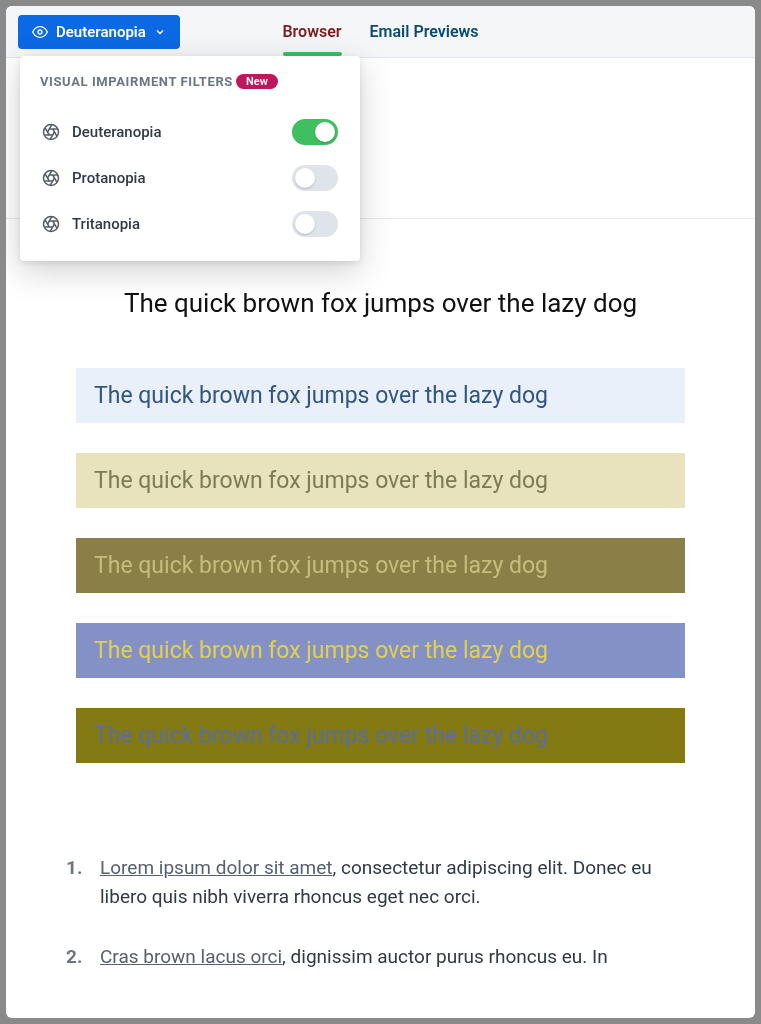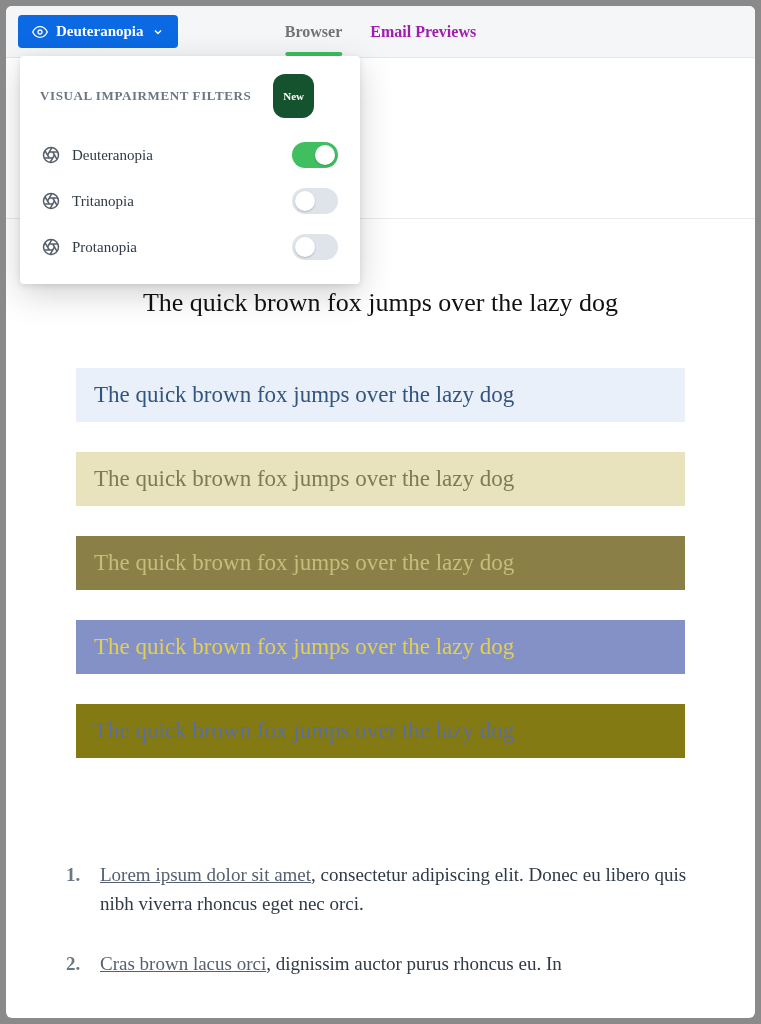--- a/index.html
+++ b/index.html
@@ -13,21 +13,20 @@
   }
   .window {
     background: #ffffff;
     width: 100%;
     height: 100%;
     border-radius: 6px;
     overflow: hidden;
     position: relative;
     display: flex;
     flex-direction: column;
-    font-family: Liberation Serif, serif;
   }
   .toolbar {
     background: #f4f6f8;
     border-bottom: 1px solid #e3e6ea;
     height: 52px;
     display: flex;
     align-items: center;
     padding: 0 12px;
     position: relative;
   }
@@ -49,27 +48,27 @@
     left: 50%;
     transform: translateX(-50%);
     display: flex;
     gap: 28px;
     height: 100%;
     align-items: center;
   }
   .tab {
     font-size: 16px;
     font-weight: 600;
-    color: #a21caf;
+    color: #0c4a6e;
     cursor: pointer;
     position: relative;
     padding: 14px 0;
   }
   .tab.active {
-    color: #737373;
+    color: #7f1d1d;
     text-align: center;
   }
   .tab.active::after {
     content: "";
     position: absolute;
     left: 0; right: 0;
     bottom: -1px;
     height: 4px;
     background: #3fbf60;
     border-radius: 2px;
@@ -81,36 +80,36 @@
     width: 340px;
     background: #ffffff;
     border-radius: 4px;
     box-shadow: 0 10px 34px rgba(0,0,0,0.18), 0 2px 6px rgba(0,0,0,0.10);
     padding: 18px 20px 14px 20px;
     z-index: 50;
   }
   .dropdown-header {
     display: flex;
     align-items: center;
-    gap: 22px;
-    margin-bottom: 14px;
+    gap: 3px;
+    margin-bottom: 20px;
   }
   .dropdown-title {
     font-size: 13px;
     font-weight: 700;
     letter-spacing: 0.6px;
     color: #6b7683;
   }
   .new-badge {
-    background: #14532d;
+    background: #be185d;
     color: #ffffff;
     font-size: 11px;
     font-weight: 600;
     border-radius: 12px;
-    padding: 16px 10px;
+    padding: 1px 10px;
   }
   .filter-row {
     display: flex;
     align-items: center;
     justify-content: space-between;
     padding: 10px 2px;
   }
   .filter-left {
     display: flex;
     align-items: center;
@@ -177,21 +176,20 @@
     font-weight: 400;
   }
   .sw1 { background: #eaf0f9; color: #32557f; }
   .sw2 { background: #e8e3bd; color: #7d7b51; }
   .sw3 { background: #8a8047; color: #c6bc7c; }
   .sw4 { background: #8491c7; color: #e3d04f; }
   .sw5 { background: #847a14; color: #5a6fa0; }
 
   .list-section {
     padding: 90px 60px 0 60px;
-    margin-top: 12px;
   }
   ol.numbered {
     list-style: none;
     counter-reset: item;
   }
   ol.numbered li {
     counter-increment: item;
     position: relative;
     padding-left: 34px;
     font-size: 19px;
@@ -264,37 +262,37 @@
       <div class="filter-left">
         <svg class="aperture-icon" width="18" height="18" viewBox="0 0 24 24" fill="none" stroke="currentColor" stroke-width="2">
             <circle cx="12" cy="12" r="10"></circle>
             <line x1="14.31" y1="8" x2="20.05" y2="17.94"></line>
             <line x1="9.69" y1="8" x2="21.17" y2="8"></line>
             <line x1="7.38" y1="12" x2="13.12" y2="2.06"></line>
             <line x1="9.69" y1="16" x2="3.95" y2="6.06"></line>
             <line x1="14.31" y1="16" x2="2.83" y2="16"></line>
             <line x1="16.62" y1="12" x2="10.88" y2="21.94"></line>
           </svg>
-        <span class="filter-name">Tritanopia</span>
+        <span class="filter-name">Protanopia</span>
       </div>
       <div class="toggle"></div>
     </div>
 
     <div class="filter-row">
       <div class="filter-left">
         <svg class="aperture-icon" width="18" height="18" viewBox="0 0 24 24" fill="none" stroke="currentColor" stroke-width="2">
             <circle cx="12" cy="12" r="10"></circle>
             <line x1="14.31" y1="8" x2="20.05" y2="17.94"></line>
             <line x1="9.69" y1="8" x2="21.17" y2="8"></line>
             <line x1="7.38" y1="12" x2="13.12" y2="2.06"></line>
             <line x1="9.69" y1="16" x2="3.95" y2="6.06"></line>
             <line x1="14.31" y1="16" x2="2.83" y2="16"></line>
             <line x1="16.62" y1="12" x2="10.88" y2="21.94"></line>
           </svg>
-        <span class="filter-name">Protanopia</span>
+        <span class="filter-name">Tritanopia</span>
       </div>
       <div class="toggle"></div>
     </div>
 
   </div>
 
   <div class="content">
     <div class="sample-plain">The quick brown fox jumps over the lazy dog</div>
 
     <div class="swatches">

